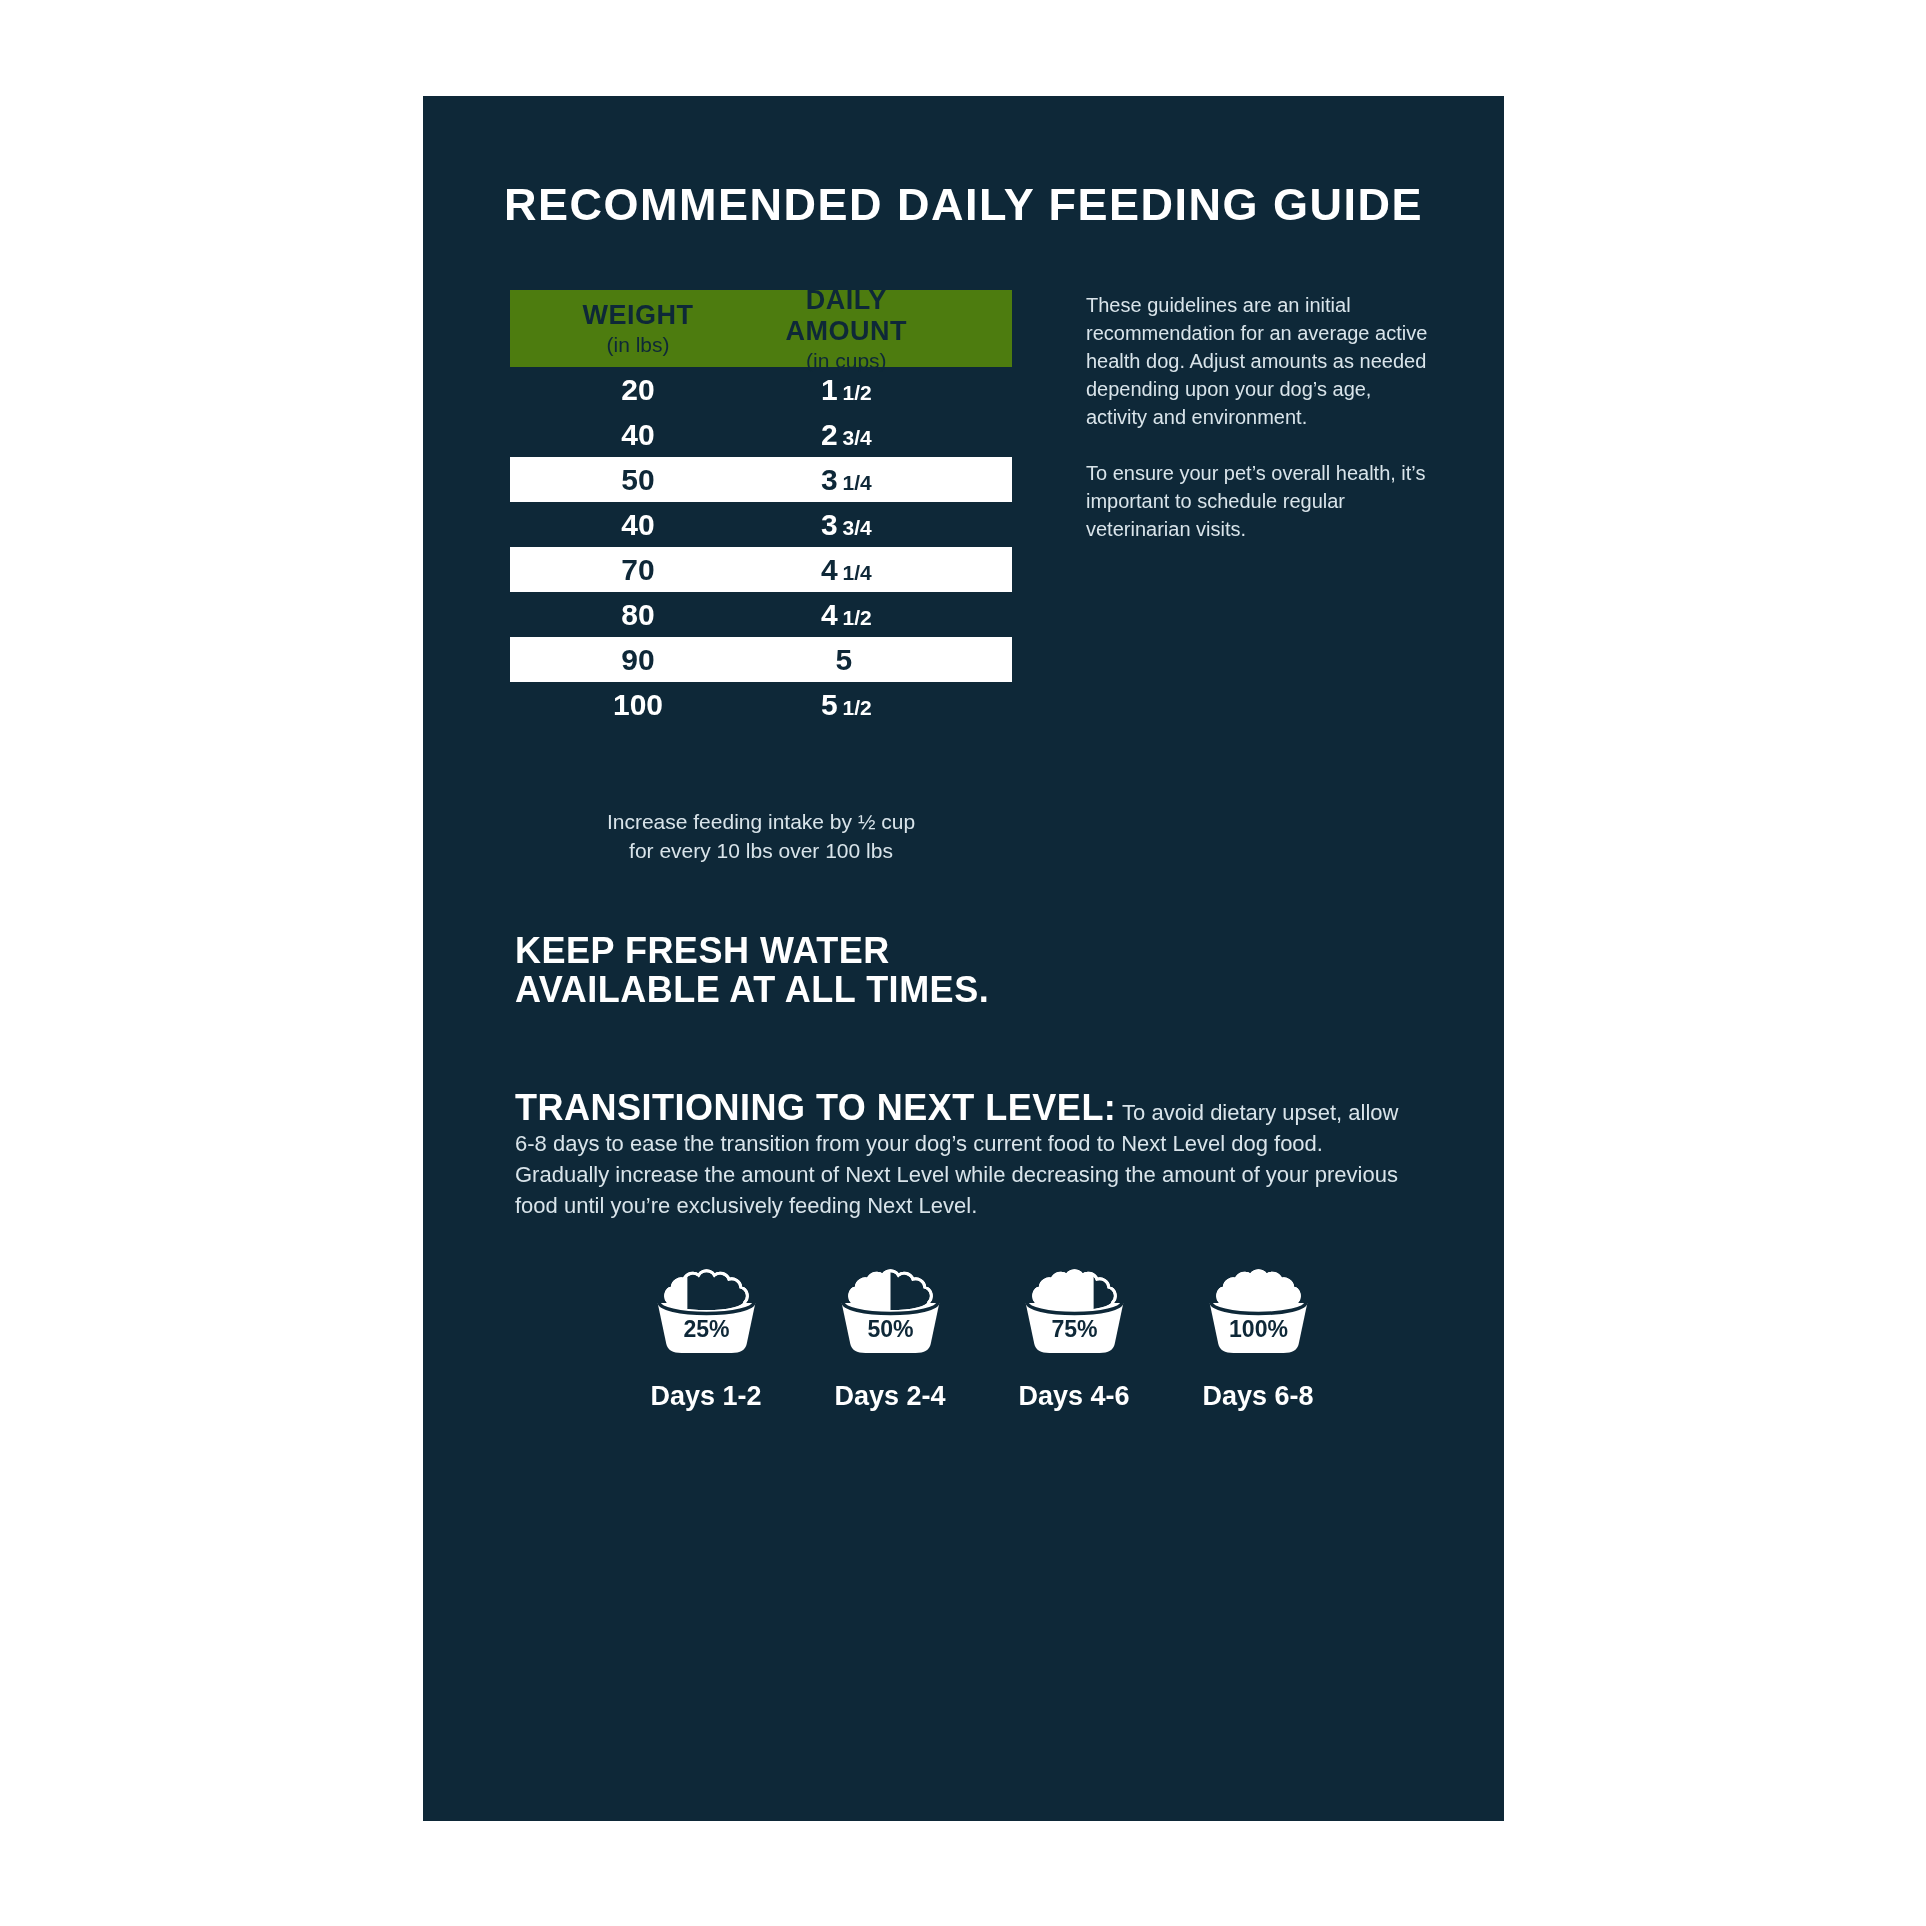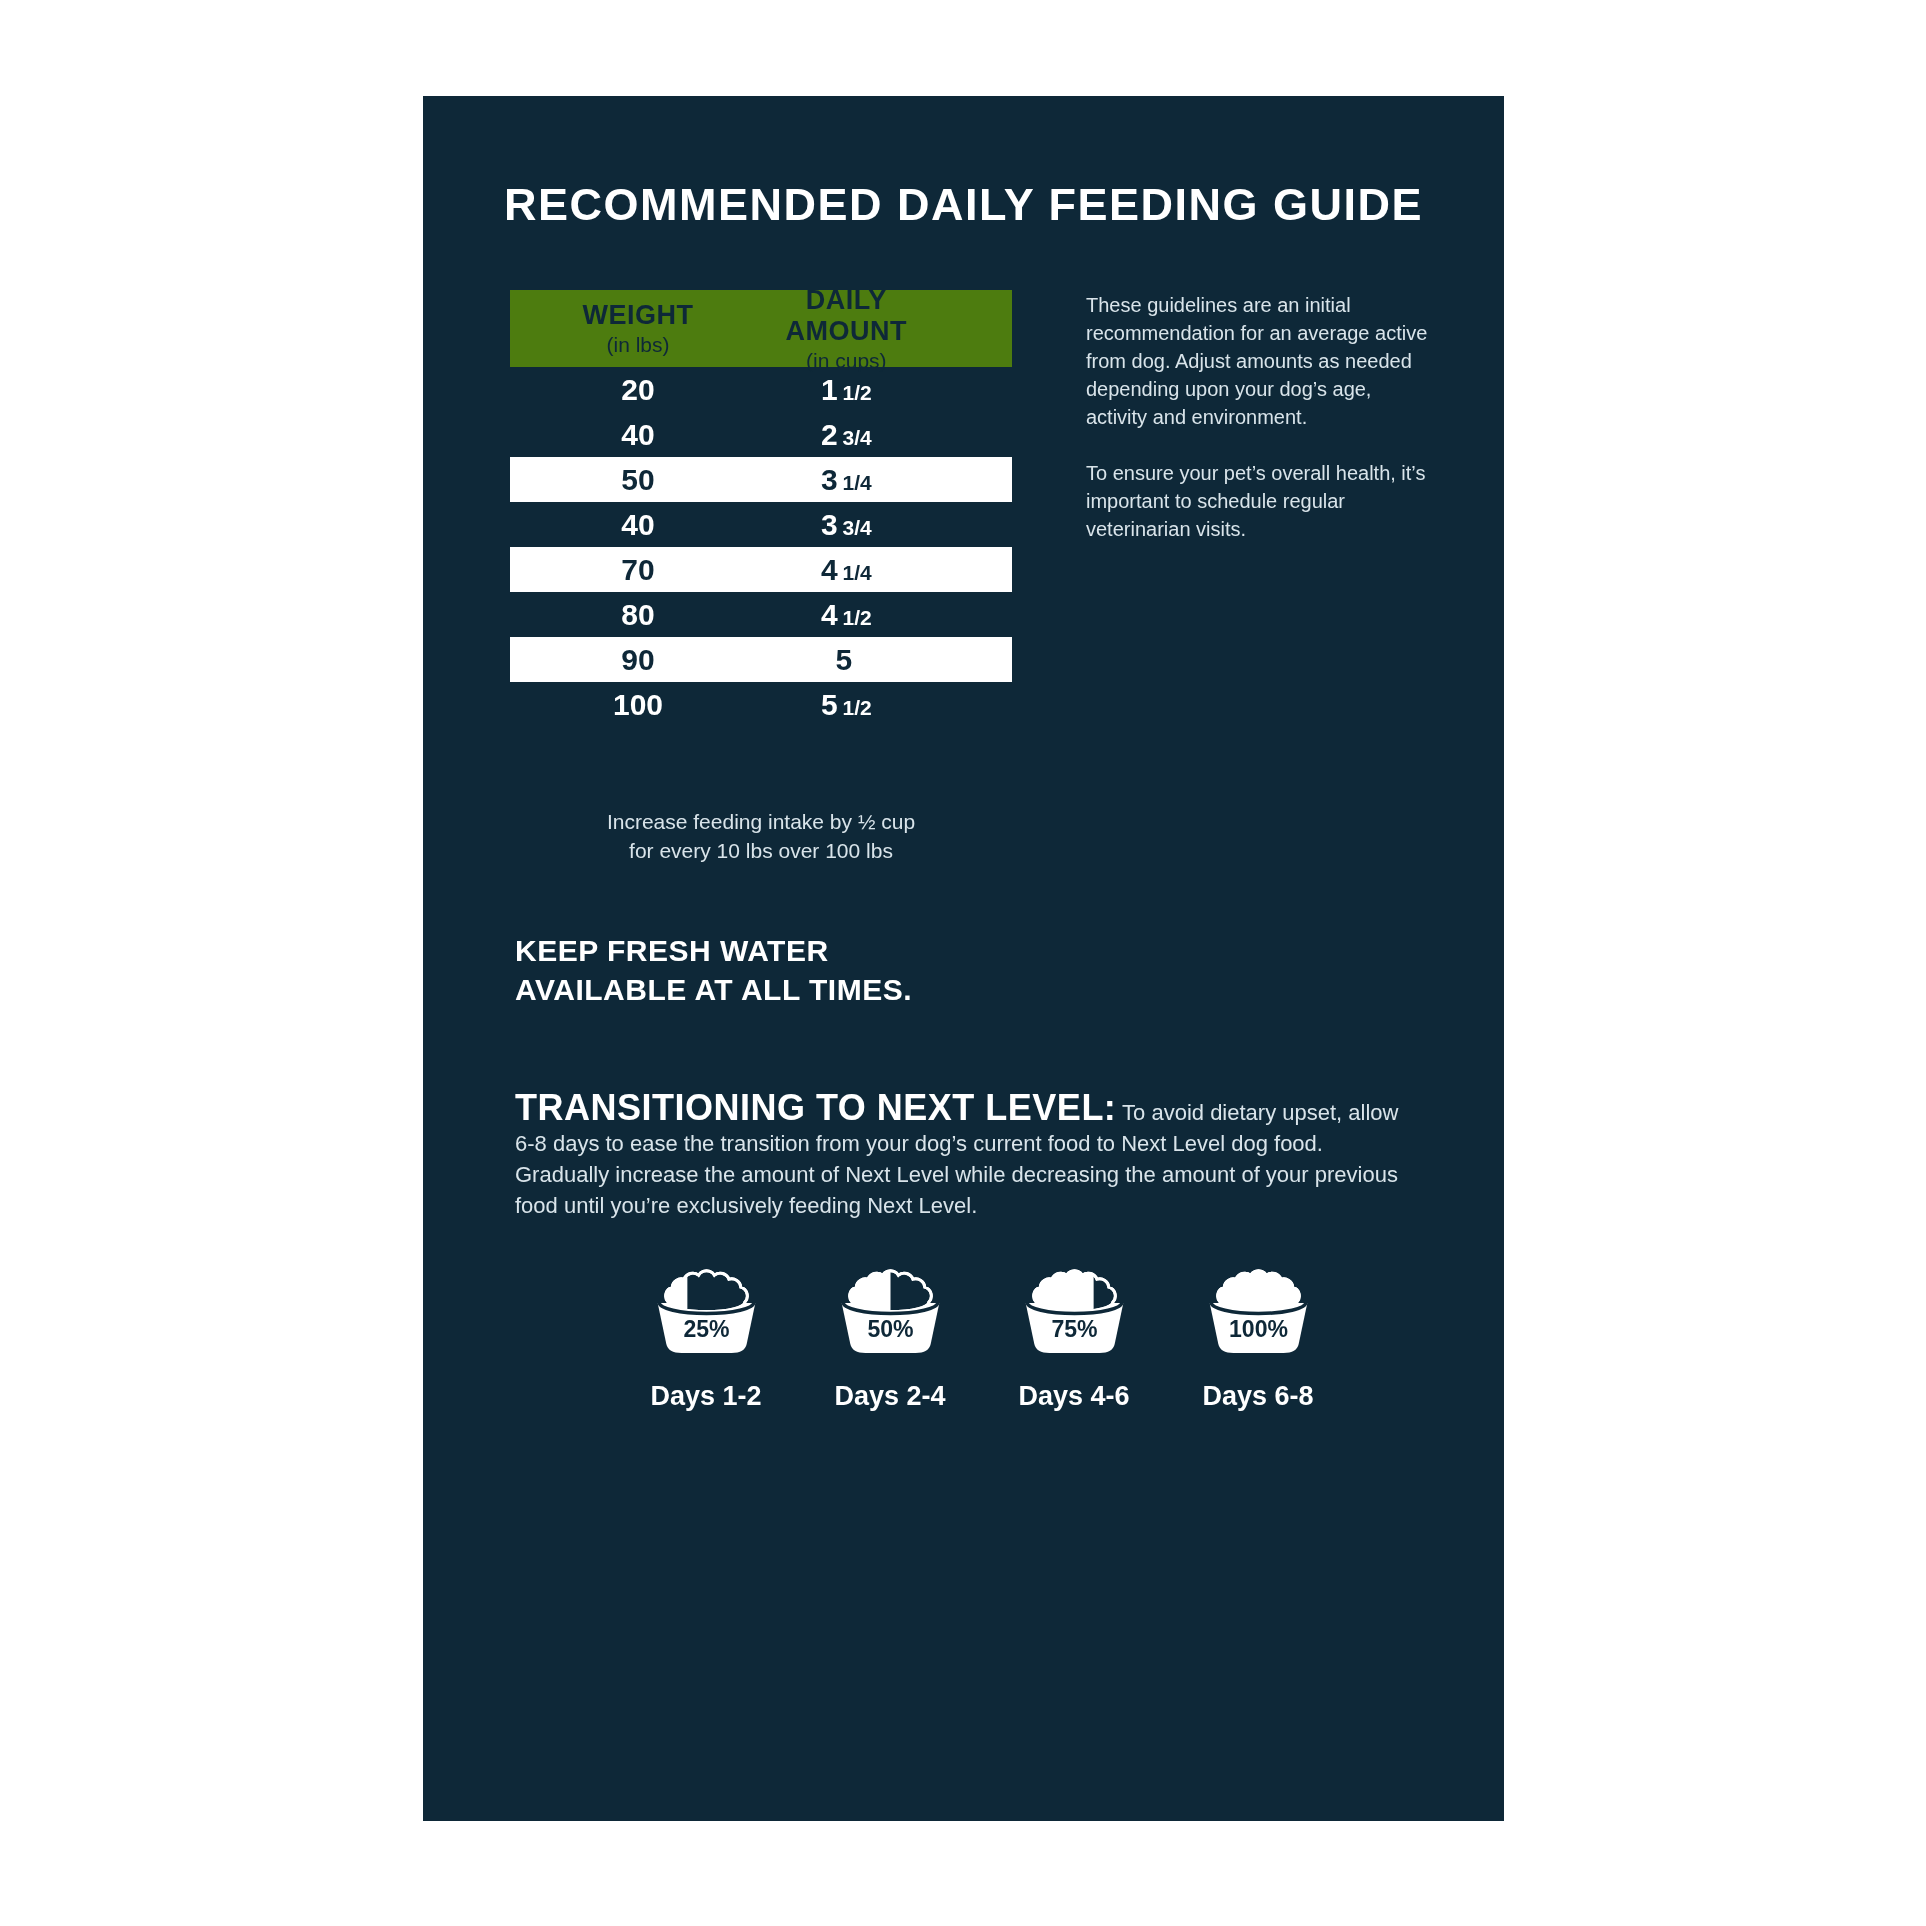--- a/index.html
+++ b/index.html
@@ -31,21 +31,21 @@
   .frac{font-size:21px;font-weight:700;margin-left:5px;}
 
   .tfoot{position:absolute;left:87px;top:711px;width:502px;text-align:center;
          color:var(--soft_white,#d9e4ea);font-size:21px;line-height:29px;}
 
   .sidetext{position:absolute;left:663px;top:195px;width:342px;
             color:var(--soft_white,#d9e4ea);font-size:20px;line-height:28px;}
   .sidetext p + p{margin-top:28px;}
 
   .water{position:absolute;left:92px;top:835px;color:#fff;
-         font-size:30px;font-weight:700;line-height:39px;letter-spacing:0.5px;}
+         font-size:36px;font-weight:700;line-height:39px;letter-spacing:0.5px;}
 
   .transition{position:absolute;left:92px;top:996px;width:901px;
               color:var(--soft_white,#d9e4ea);font-size:22px;line-height:31px;}
   .transition .lead{color:#fff;font-size:36px;font-weight:700;letter-spacing:0.5px;}
 
   .bowls{position:absolute;left:191px;top:1170px;width:737px;display:flex;}
   .bowl-item{width:184px;display:flex;flex-direction:column;align-items:center;}
   .bowl-item svg{width:133px;height:95px;display:block;}
   .bowl-item svg text{font-family:"Liberation Sans",sans-serif;}
   .days{margin-top:20px;color:#fff;font-size:27px;font-weight:700;text-align:center;}
@@ -101,21 +101,21 @@
         <div class="c1 wnum">90</div>
         <div class="c2"><span class="whole">5</span><span class="frac"></span></div>
       </div>
       <div class="trow dark">
         <div class="c1 wnum">100</div>
         <div class="c2"><span class="whole">5</span><span class="frac">1/2</span></div>
       </div>
     </div>
 
     <div class="sidetext">
-      <p>These guidelines are an initial recommendation for an average active from dog. Adjust amounts as needed depending upon your dog’s age, activity and environment.</p>
+      <p>These guidelines are an initial recommendation for an average active health dog. Adjust amounts as needed depending upon your dog’s age, activity and environment.</p>
       <p>To ensure your pet’s overall health, it’s important to schedule regular veterinarian visits.</p>
     </div>
 
     <div class="tfoot">
       <div>Increase feeding intake by ½ cup</div>
       <div>for every 10 lbs over 100 lbs</div>
     </div>
 
     <div class="water">
       <div>KEEP FRESH WATER</div>

